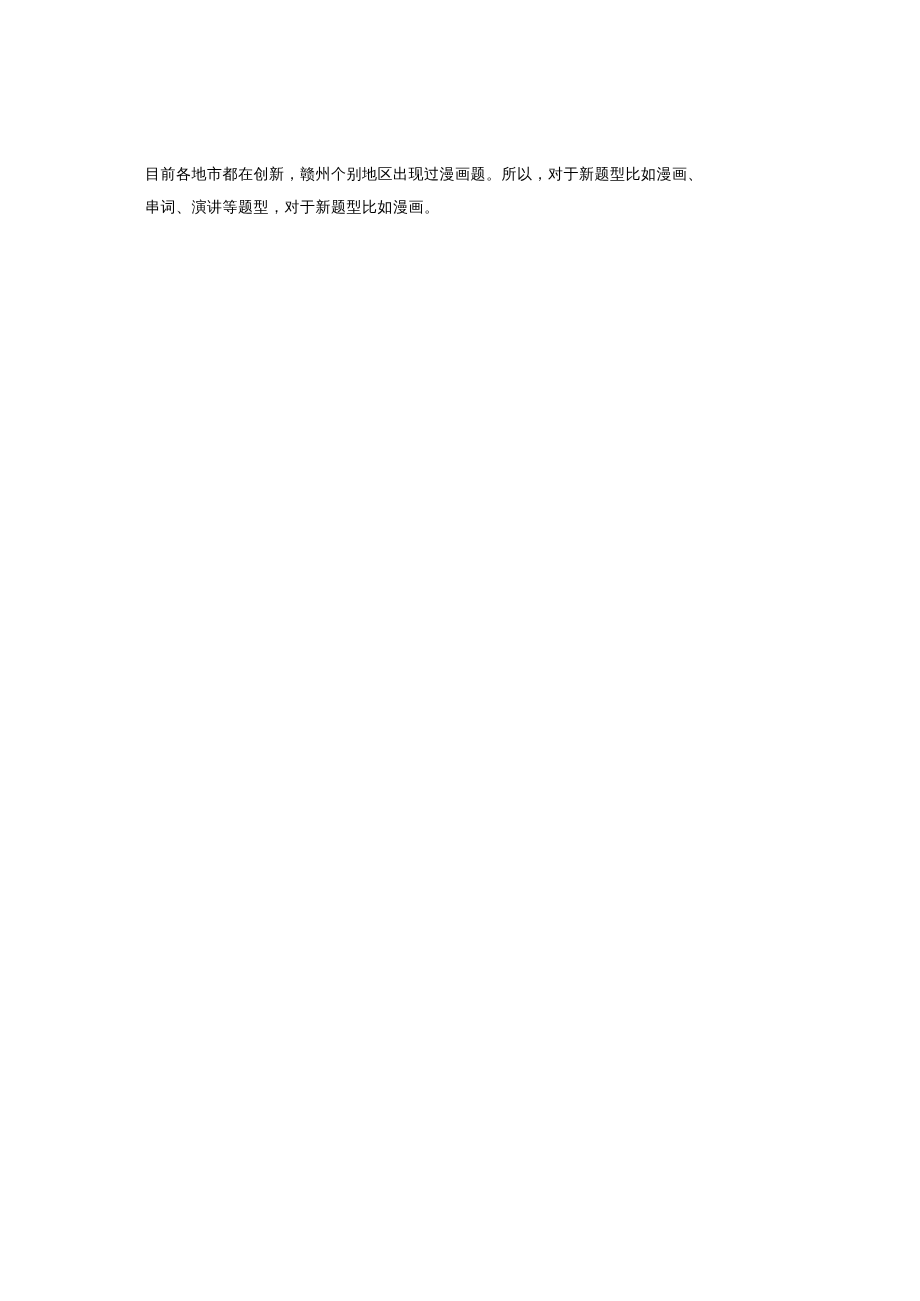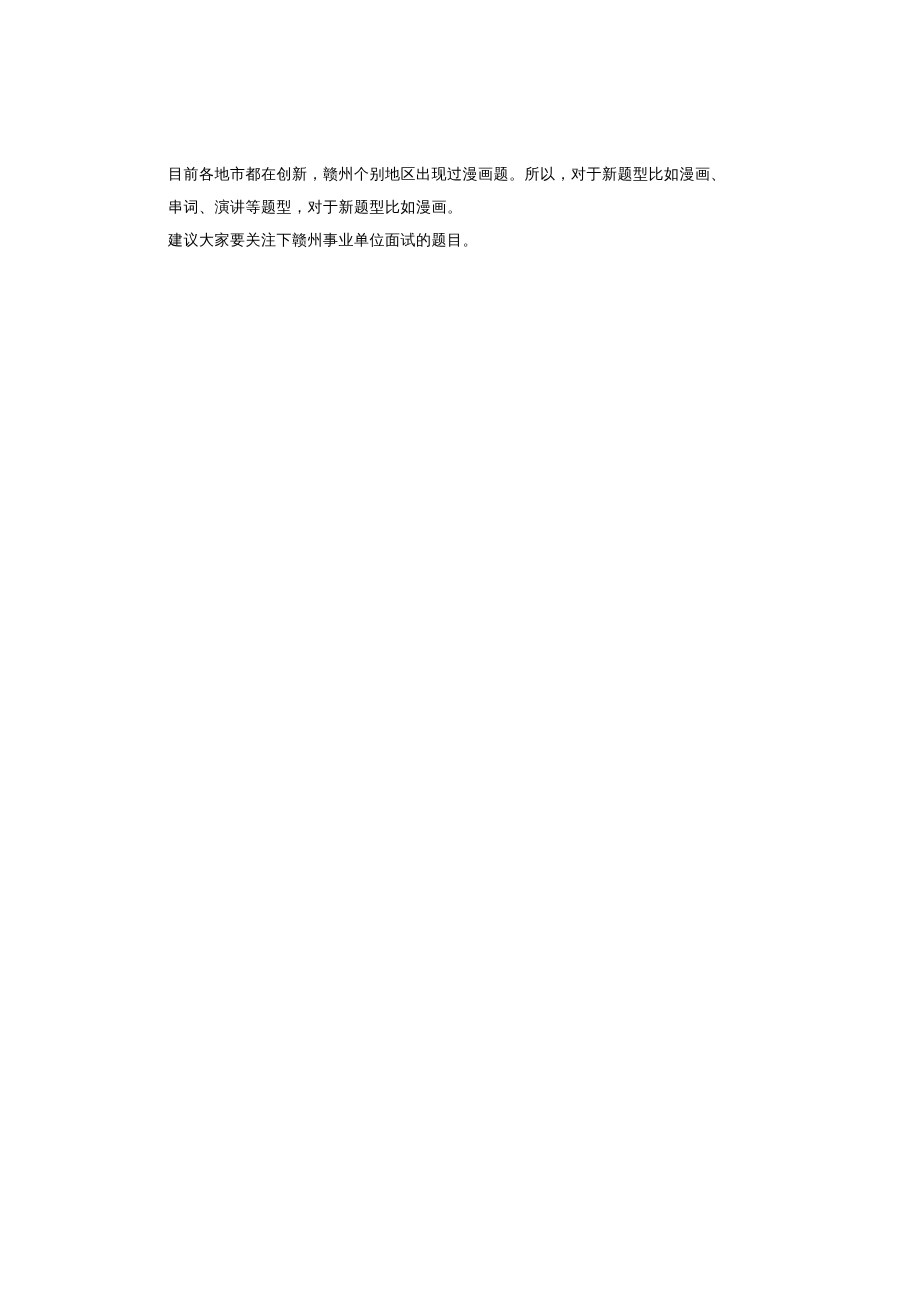--- a/index.html
+++ b/index.html
@@ -12,30 +12,28 @@
       height: 1301px;
       background: #ffffff;
       font-family: "SimSun", "宋体", serif;
       position: relative;
     }
     .content {
       position: absolute;
       top: 158px;
       left: 145px;
       right: 140px;
-      margin-left: 23px;
     }
     .line {
       font-size: 15px;
       color: #000000;
       line-height: 33px;
       letter-spacing: 0.5px;
       white-space: nowrap;
     }
   </style>
 </head>
 <body>
 
 <div class="content">
   <div class="line">目前各地市都在创新，赣州个别地区出现过漫画题。所以，对于新题型比如漫画、</div>
   <div class="line">串词、演讲等题型，对于新题型比如漫画。</div>
-  <div class="line">建议大家要关注下赣州事业单位面试的题目。</div>
 </div>
 
 </body></html>

